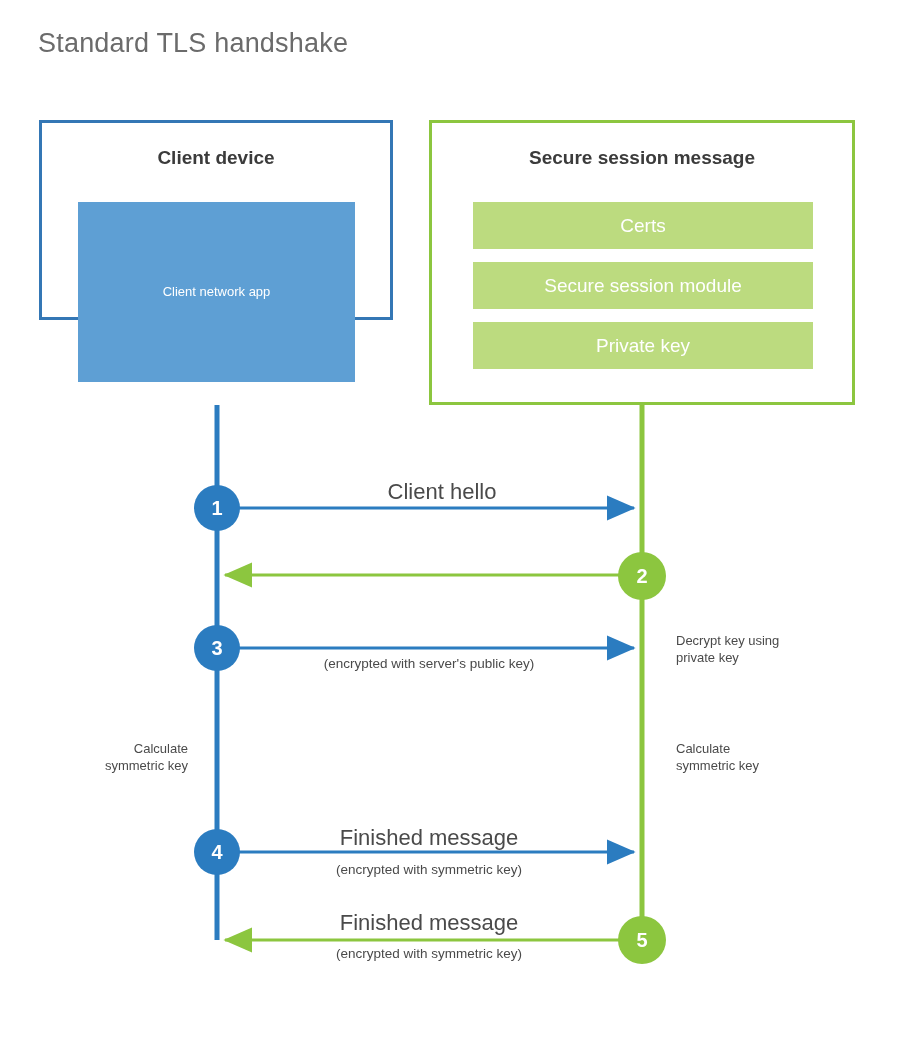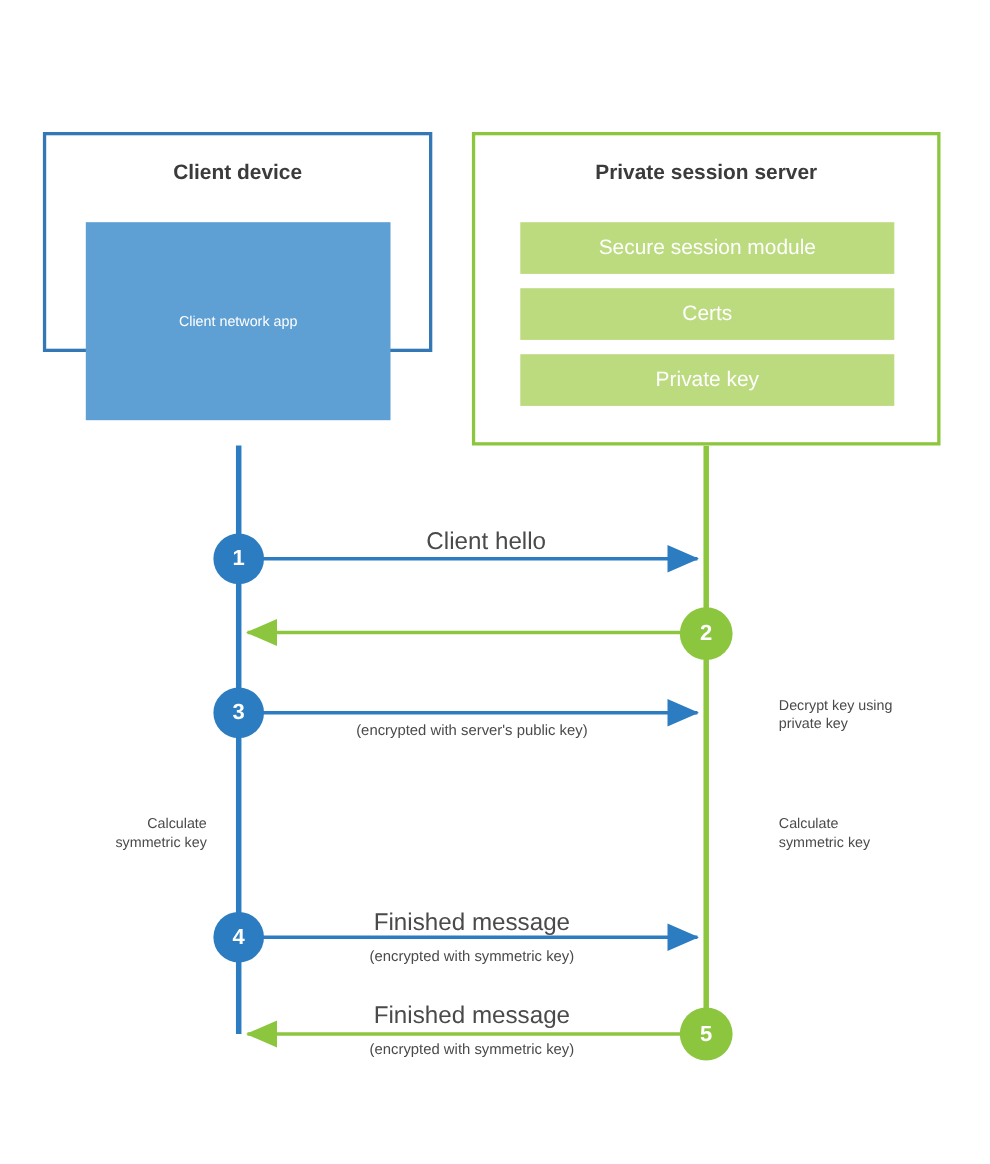--- a/index.html
+++ b/index.html
@@ -141,27 +141,28 @@
     white-space: nowrap;
   }
   .side-note {
     position: absolute;
     font-size: 13px;
     font-weight: 300;
     color: #4a4a4a;
     line-height: 1.32;
   }
   .side-note.right-align { text-align: right; }
-  .side-note.left-align { text-align: left; margin-left: 32px; }
+  .side-note.left-align { text-align: left; }
 </style>
 </head>
 <body>
 
 <div id="canvas">
 
+  <div class="page-title">Standard TLS handshake</div>
 
   <svg class="layer" viewBox="0 0 900 1058">
     <defs>
       <marker id="arrow-blue-r" markerWidth="9" markerHeight="9" refX="8.5" refY="4.5" orient="auto" markerUnits="strokeWidth">
         <path d="M0,0.6 L9,4.5 L0,8.4 Z" fill="#2b7cc0"></path>
       </marker>
       <marker id="arrow-green-l" markerWidth="9" markerHeight="9" refX="8.5" refY="4.5" orient="auto" markerUnits="strokeWidth">
         <path d="M0,0.6 L9,4.5 L0,8.4 Z" fill="#8cc63f"></path>
       </marker>
     </defs>
@@ -182,27 +183,27 @@
   </svg>
 
   <div class="party-box" id="client-box">
     <div class="party-title">Client device</div>
     <div class="client-app-block">
       <div class="client-app-label">Client network app</div>
     </div>
   </div>
 
   <div class="party-box" id="server-box">
-    <div class="party-title">Private session server</div>
+    <div class="party-title">Secure session message</div>
     <div class="server-bars">
       <div class="server-bar">
-        <span class="server-bar-label">Secure session module</span>
+        <span class="server-bar-label">Certs</span>
       </div>
       <div class="server-bar">
-        <span class="server-bar-label">Certs</span>
+        <span class="server-bar-label">Secure session module</span>
       </div>
       <div class="server-bar">
         <span class="server-bar-label">Private key</span>
       </div>
     </div>
   </div>
 
   <div class="step-circle blue" style="left:194px; top:485px; width:46px; height:46px;">
     <span>1</span>
   </div>

